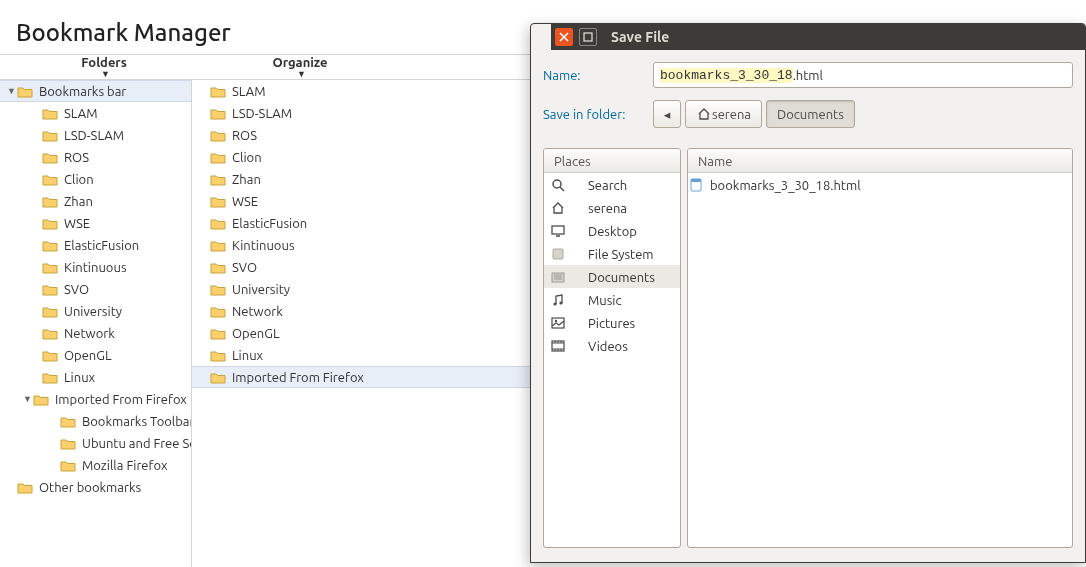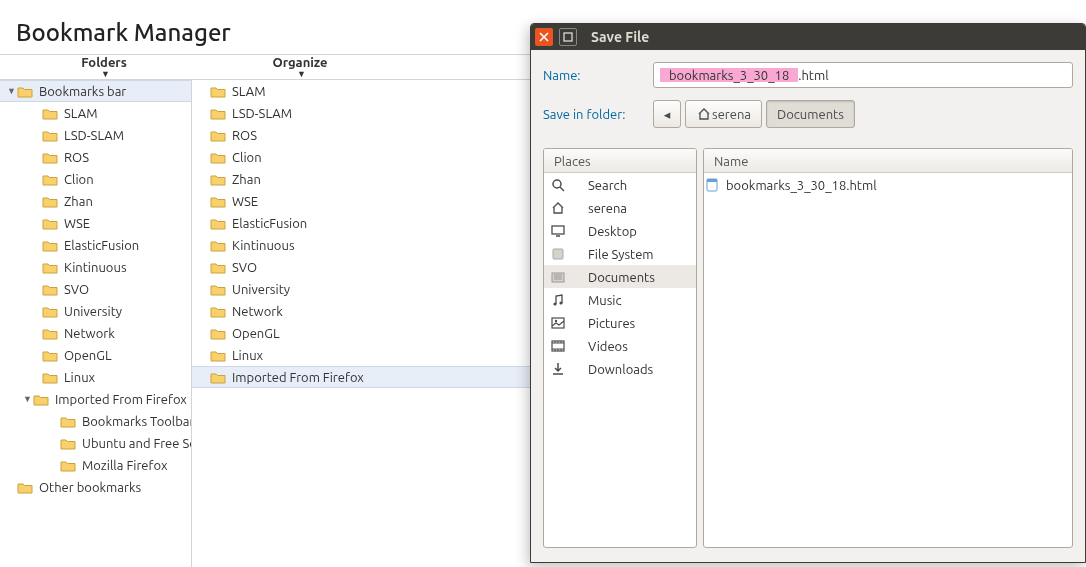--- a/index.html
+++ b/index.html
@@ -29,35 +29,35 @@
   .list-row { display:flex; align-items:center; height:22px; padding-left:18px; }
   .list-row.selected { background:#e8eef8; border-top:1px solid #cfd8e6; border-bottom:1px solid #cfd8e6; }
 
   
   .dialog {
     position:absolute; left:530px; top:23px; width:556px; height:540px;
     background:#f2f1f0; border:1px solid #3c3b37; border-radius:4px 4px 0 0;
     box-shadow:-2px 4px 14px rgba(0,0,0,0.25);
     display:flex; flex-direction:column; overflow:hidden;
   }
-  .titlebar { background:#3c3b37; color:#dfdbd2; height:26px; display:flex; align-items:center; padding:0 6px 0 4px; font-size:14px; font-weight:bold; }
+  .titlebar { background:#3c3b37; color:#dfdbd2; height:26px; display:flex; align-items:center; padding:0 6px 0 4px; font-size:14px; font-weight:bold;margin-left:20px; }
   .tb-btn { width:18px; height:18px; display:flex; align-items:center; justify-content:center; margin-right:6px; border-radius:2px; }
   .tb-close { background:#e95420; color:#fff; }
   .tb-max { border:1px solid #888; }
   .dlg-body { padding:12px 12px 8px; }
   .row { display:flex; align-items:center; margin-bottom:12px; }
   .row-label { width:110px; color:#0369a1; }
   .name-input { flex:1; height:26px; border:1px solid #b1a89c; background:#fff; border-radius:3px; padding:0 6px; display:flex; align-items:center; overflow:hidden; }
-  .sel { background:#f9a8d4; padding:0 9px; }
+  .sel { background:#fef9c3; padding:0 0;font-family:Liberation Mono, monospace; }
   .path-row .btn { background:linear-gradient(#fdfdfc,#ece9e4); border:1px solid #b1a89c; border-radius:3px; height:28px; padding:0 10px; display:flex; align-items:center; margin-right:4px; color:#4c4c4c; }
   .path-row .btn.nav { width:28px; justify-content:center; padding:0; }
   .path-row .btn.active { background:#e0dcd6; box-shadow:inset 0 1px 2px rgba(0,0,0,0.15); }
 
   .filebrowser { margin:0 12px; display:flex; gap:6px; height:400px; }
-  .places { width:154px; background:#fff; border:1px solid #b1a89c; border-radius:3px; overflow:hidden; }
+  .places { width:138px; background:#fff; border:1px solid #b1a89c; border-radius:3px; overflow:hidden; }
   .files { flex:1; background:#fff; border:1px solid #b1a89c; border-radius:3px; overflow:hidden; }
   .col-header { background:linear-gradient(#fbfbfa,#eceae5); border-bottom:1px solid #cfccc4; height:24px; display:flex; align-items:center; padding-left:10px; color:#555; }
   .place-row { display:flex; align-items:center; height:23px; padding-left:6px; gap:22px; }
   .place-row.selected { background:#ece9e4; }
   .file-row { display:flex; align-items:center; height:23px; padding-left:0; gap:6px; }
   .ico { width:16px; display:flex; justify-content:center; color:#4c4c4c; }
 </style>
 </head>
 <body>
 
@@ -466,28 +466,20 @@
           </div>
           <div class="place-row">
             <span class="ico">
               <svg width="14" height="14">
                 <rect x="1" y="2" width="12" height="10" fill="none" stroke="#4c4c4c" stroke-width="1.2"></rect>
                 <path d="M1 4h12M1 10h12M4 2v2M7 2v2M10 2v2M4 10v2M7 10v2M10 10v2" stroke="#4c4c4c" stroke-width="1"></path>
               </svg>
             </span>
             <span>Videos</span>
           </div>
-          <div class="place-row">
-            <span class="ico">
-              <svg width="14" height="14">
-                <path d="M7 1v8M4 6l3 3 3-3M2 12h10" fill="none" stroke="#4c4c4c" stroke-width="1.5"></path>
-              </svg>
-            </span>
-            <span>Downloads</span>
-          </div>
         </div>
     </div>
     <div class="files">
       <div class="col-header">Name</div>
       <div id="files-list">
           <div class="file-row">
             <span class="ico">
               <svg width="14" height="14">
                 <rect x="2" y="1" width="10" height="12" rx="1" fill="#fff" stroke="#6aa0d8"></rect>
                 <rect x="2" y="1" width="10" height="3" fill="#6aa0d8"></rect>

